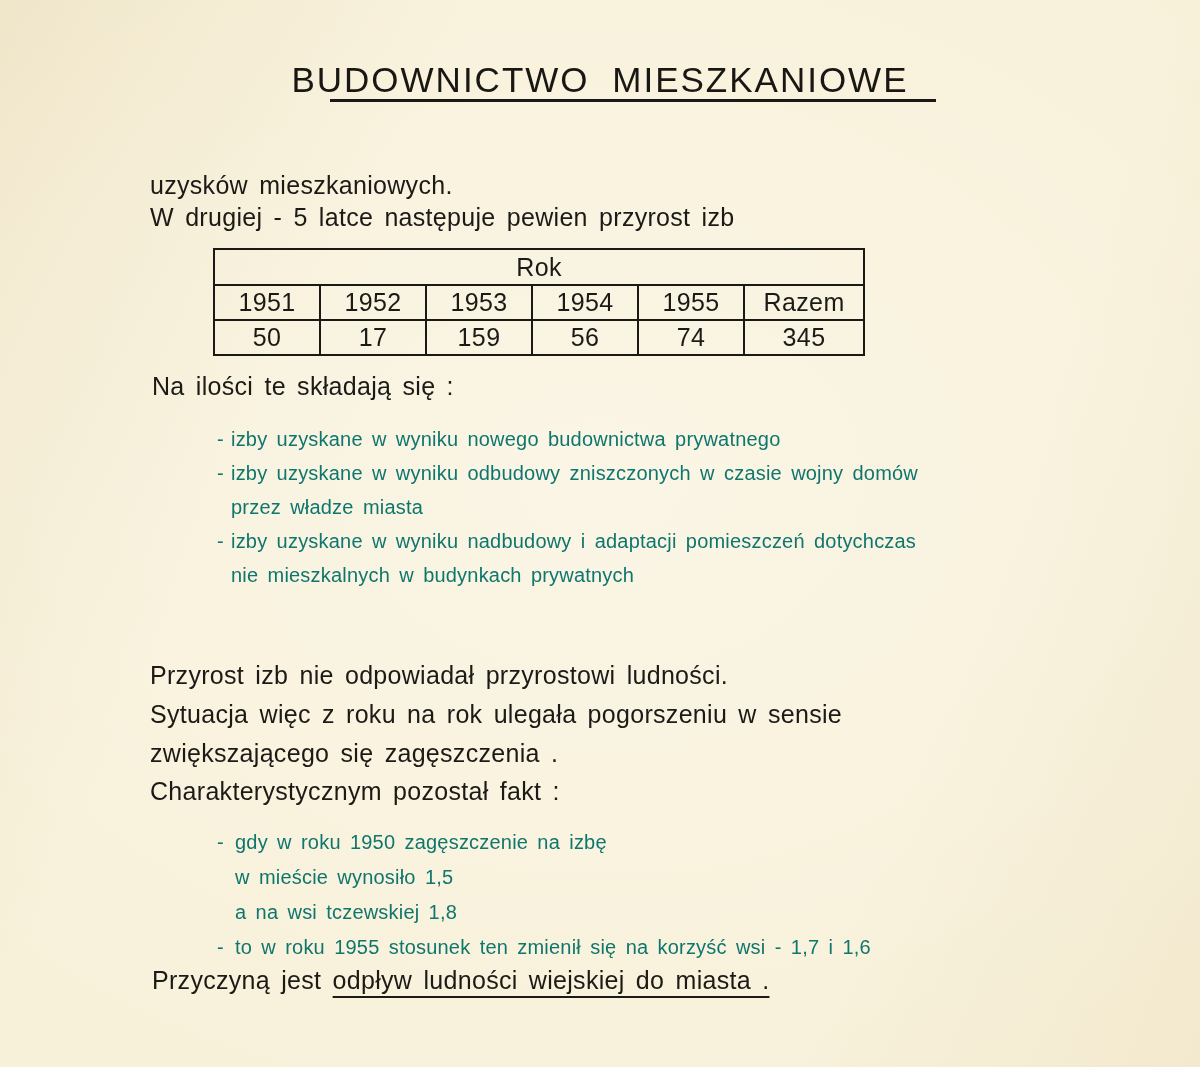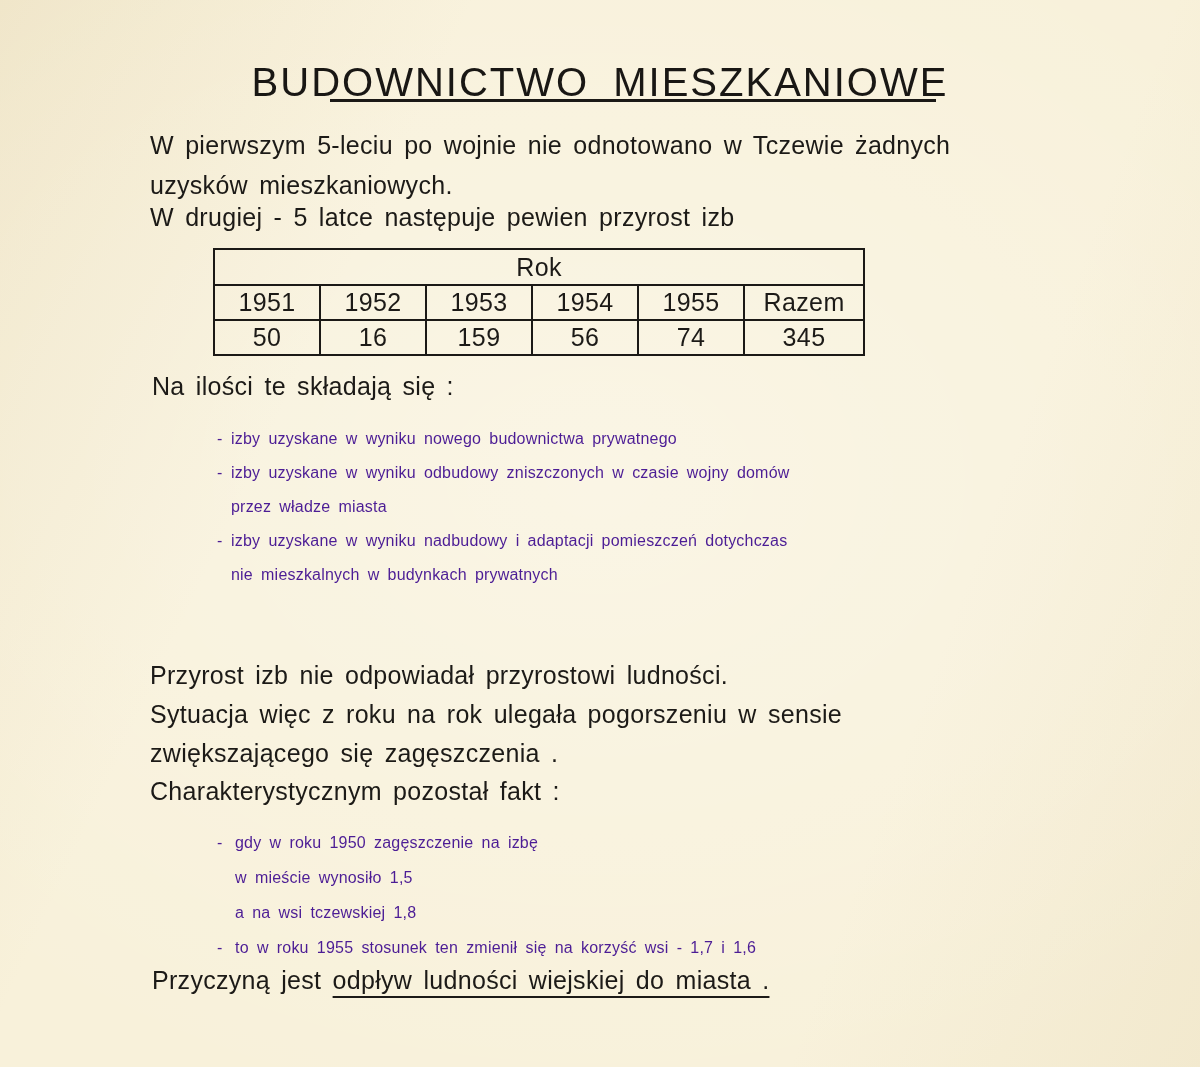--- a/index.html
+++ b/index.html
@@ -31,21 +31,21 @@
     height: 1067px;
   }
 
   
   .doc-title {
     position: absolute;
     left: 0;
     top: 60px;
     width: 1200px;
     text-align: center;
-    font-size: 40px;
+    font-size: 35px;
     letter-spacing: 2.0px;
     font-weight: 400;
     font-family: "Liberation Sans", sans-serif;
     color: #191714;
     word-spacing: 11px;
   }
   .title-rule {
     position: absolute;
     left: 330px;
     top: 99px;
@@ -102,24 +102,24 @@
   }
   .data-table .rok-head { height: 34px; line-height: 34px; font-size: 25px; margin-top: 32px; }
   .data-table col.c-year { width: 106px; }
   .data-table col.c-sum  { width: 120px; }
 
   
   .bullet-list {
     position: absolute;
     left: 217px;
     font-family: "Liberation Sans", sans-serif;
-    font-size: 16px;
+    font-size: 20px;
     letter-spacing: 0.2px;
     word-spacing: 3.5px;
-    color: #4c1d95;
+    color: #0f766e;
   }
   .list-main { top: 422px; }
   .list-final { top: 825px; }
   .bl-item {
     position: relative;
     white-space: nowrap;
   }
   .bl-item .dash {
     display: inline-block;
     width: 14px;
@@ -139,21 +139,20 @@
 </head>
 <body>
 
 <div class="page">
 
   <div class="paper-grain"></div>
 
   <div class="doc-title">BUDOWNICTWO  MIESZKANIOWE</div>
   <div class="title-rule"></div>
 
-  <div class="line intro-1">W pierwszym  5-leciu po wojnie  nie odnotowano  w Tczewie  żadnych</div>
   <div class="line intro-2">uzysków  mieszkaniowych.</div>
   <div class="line intro-3">W drugiej - 5 latce  następuje  pewien  przyrost  izb</div>
 
   <table class="data-table">
     <colgroup>
       <col class="c-year">
         <col class="c-year">
         <col class="c-year">
       <col class="c-year">
         <col class="c-year">
@@ -168,21 +167,21 @@
         <th>1952</th>
         <th>1953</th>
         <th>1954</th>
         <th>1955</th>
         <th>Razem</th>
       </tr>
     </thead>
     <tbody>
       <tr>
         <td>50</td>
-        <td>16</td>
+        <td>17</td>
         <td>159</td>
         <td>56</td>
         <td>74</td>
         <td>345</td>
       </tr>
     </tbody>
   </table>
 
   <div class="line lead-in">Na ilości  te składają  się :</div>
 

